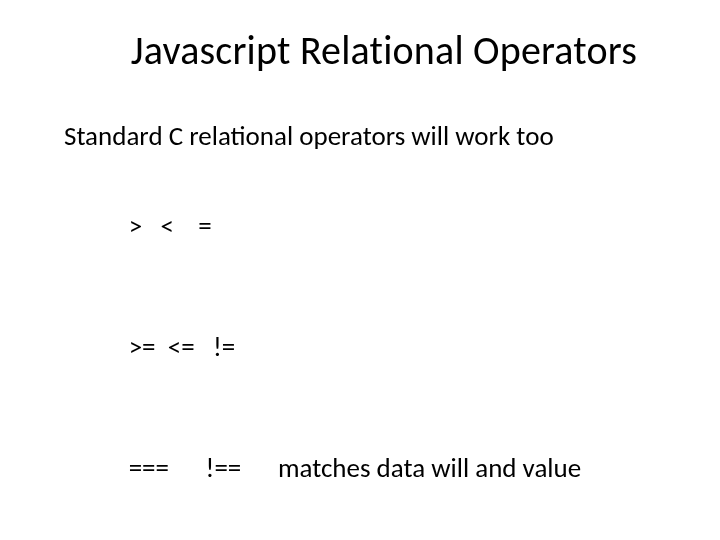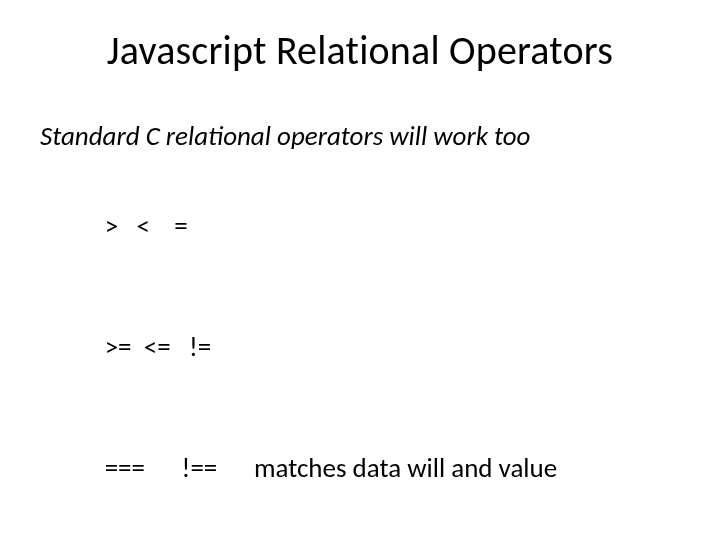--- a/index.html
+++ b/index.html
@@ -9,20 +9,21 @@
     height: 540px;
     background: #fff;
     font-family: Calibri, "Segoe UI", Arial, sans-serif;
     color: #000;
   }
   .slide {
     position: relative;
     width: 600px;
     height: 540px;
     box-sizing: border-box;
+    margin-left: 24px;
   }
   .title {
     position: absolute;
     top: 26px;
     left: 0;
     width: 720px;
     text-align: center;
     font-size: 40px;
     font-weight: 400;
     letter-spacing: 0.2px;
@@ -32,21 +33,20 @@
     position: absolute;
     top: 120px;
     left: 40px;
     right: 40px;
     font-size: 27px;
     line-height: 1.15;
     color: #000;
   }
   .intro {
     margin-bottom: 28px;
-    font-style: italic;
   }
   .line {
     margin-left: 28px;
     margin-bottom: 28px;
     white-space: pre;
   }
   .nb { white-space: nowrap; }
 </style>
 </head>
 <body>

